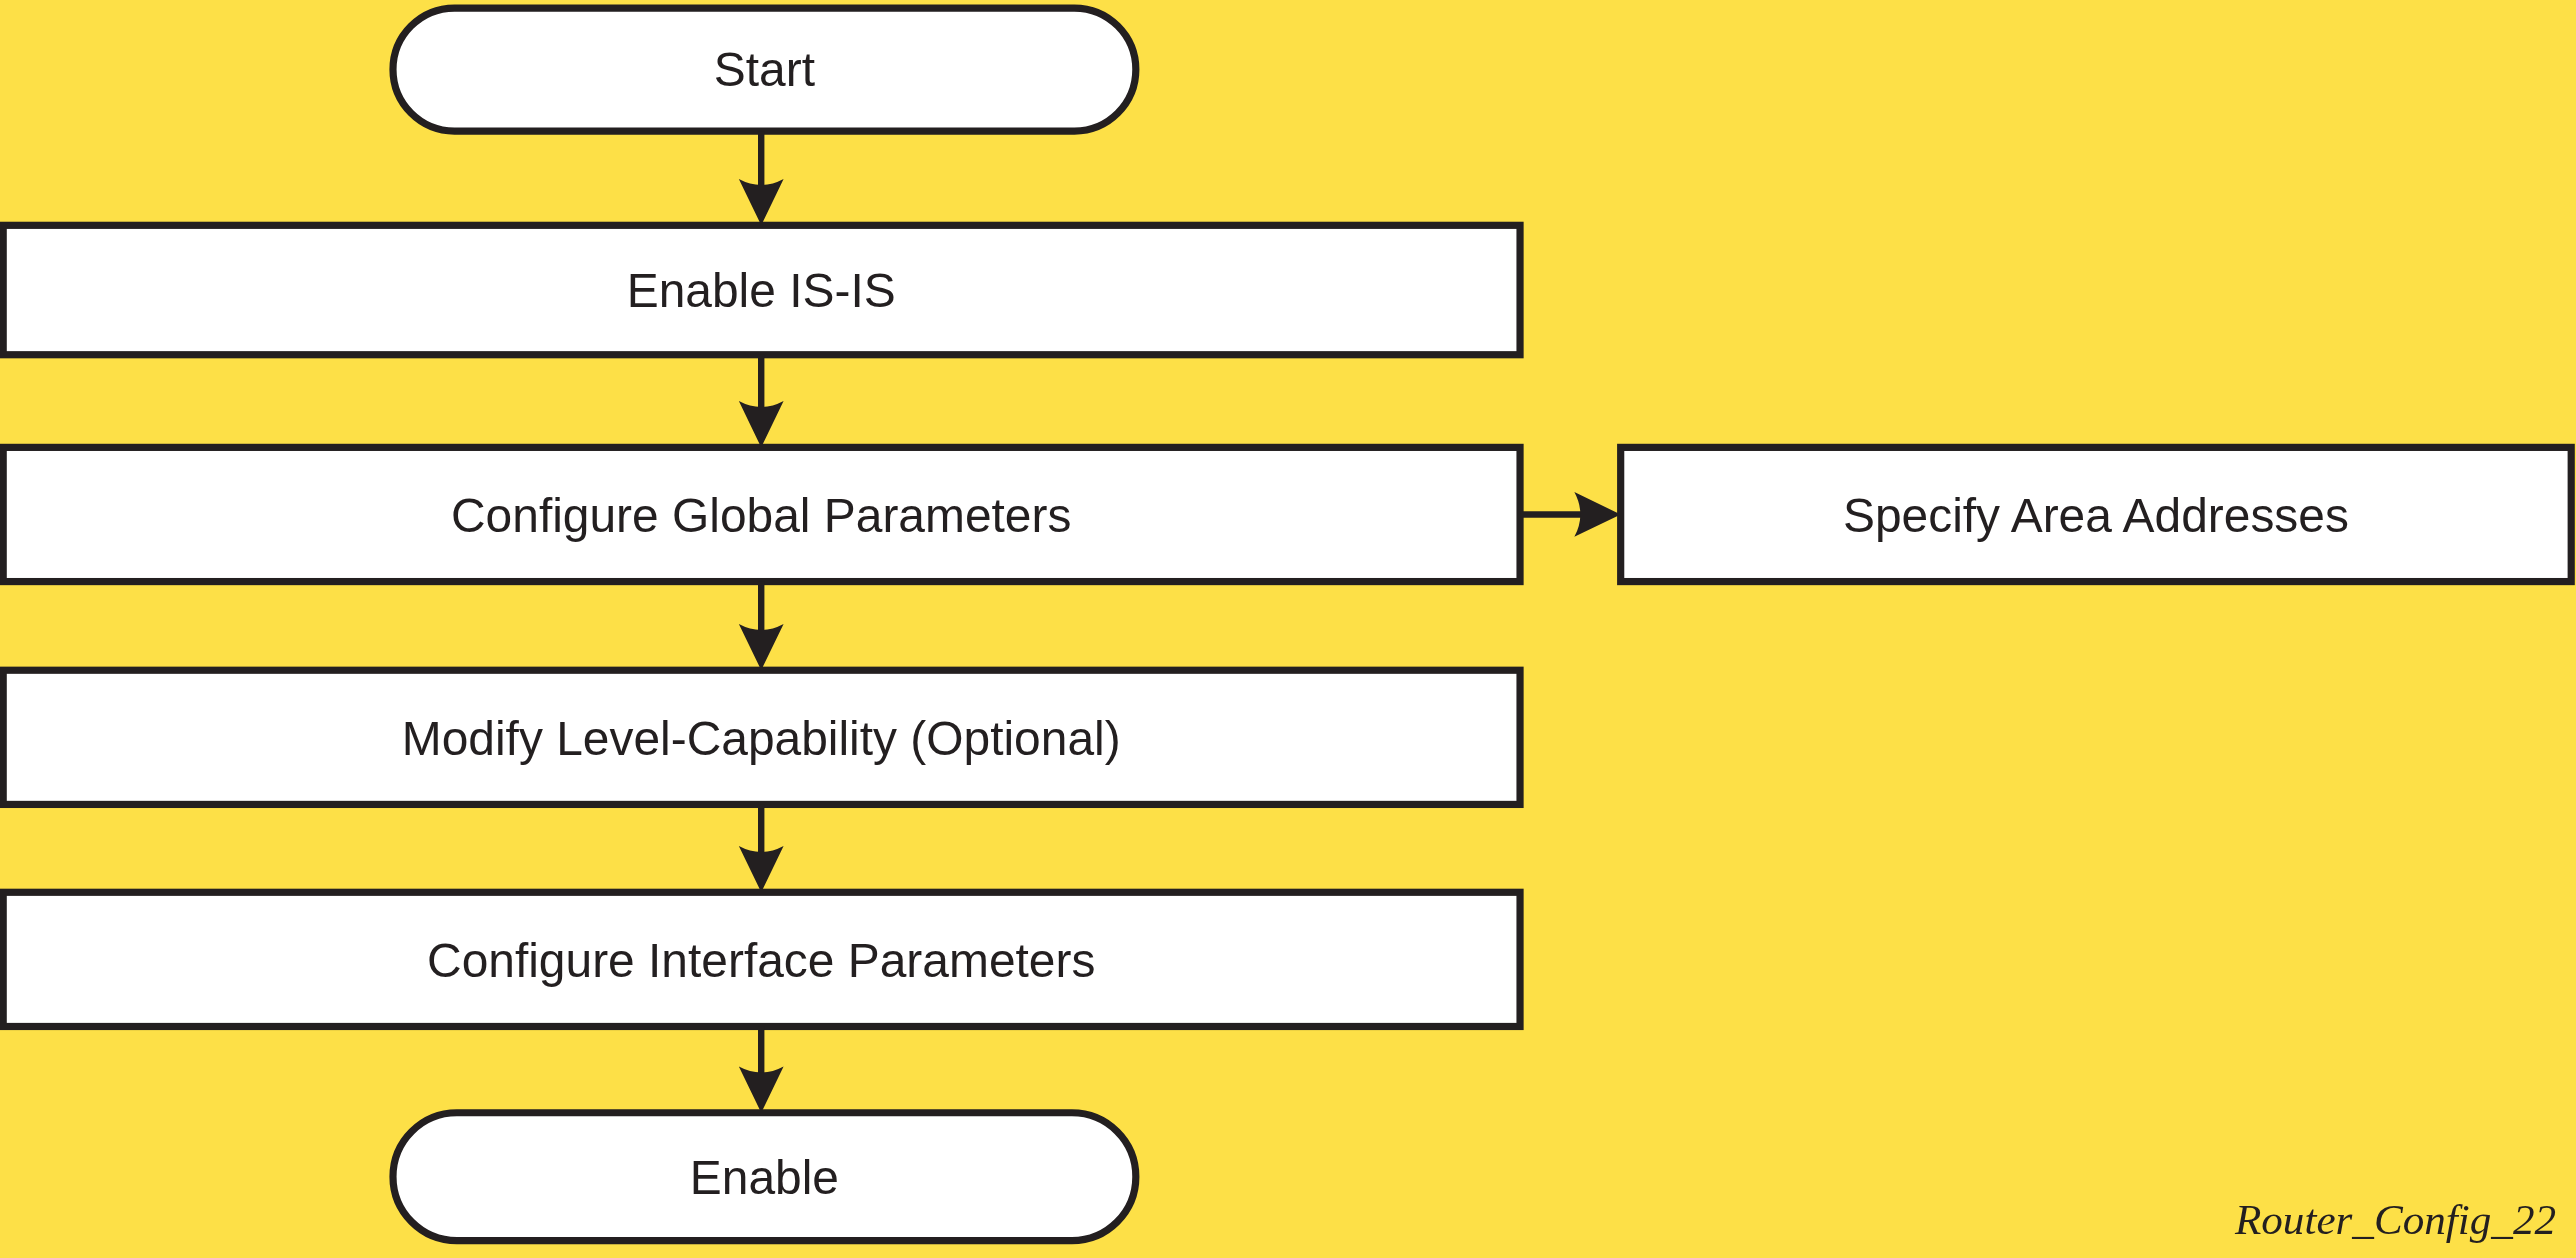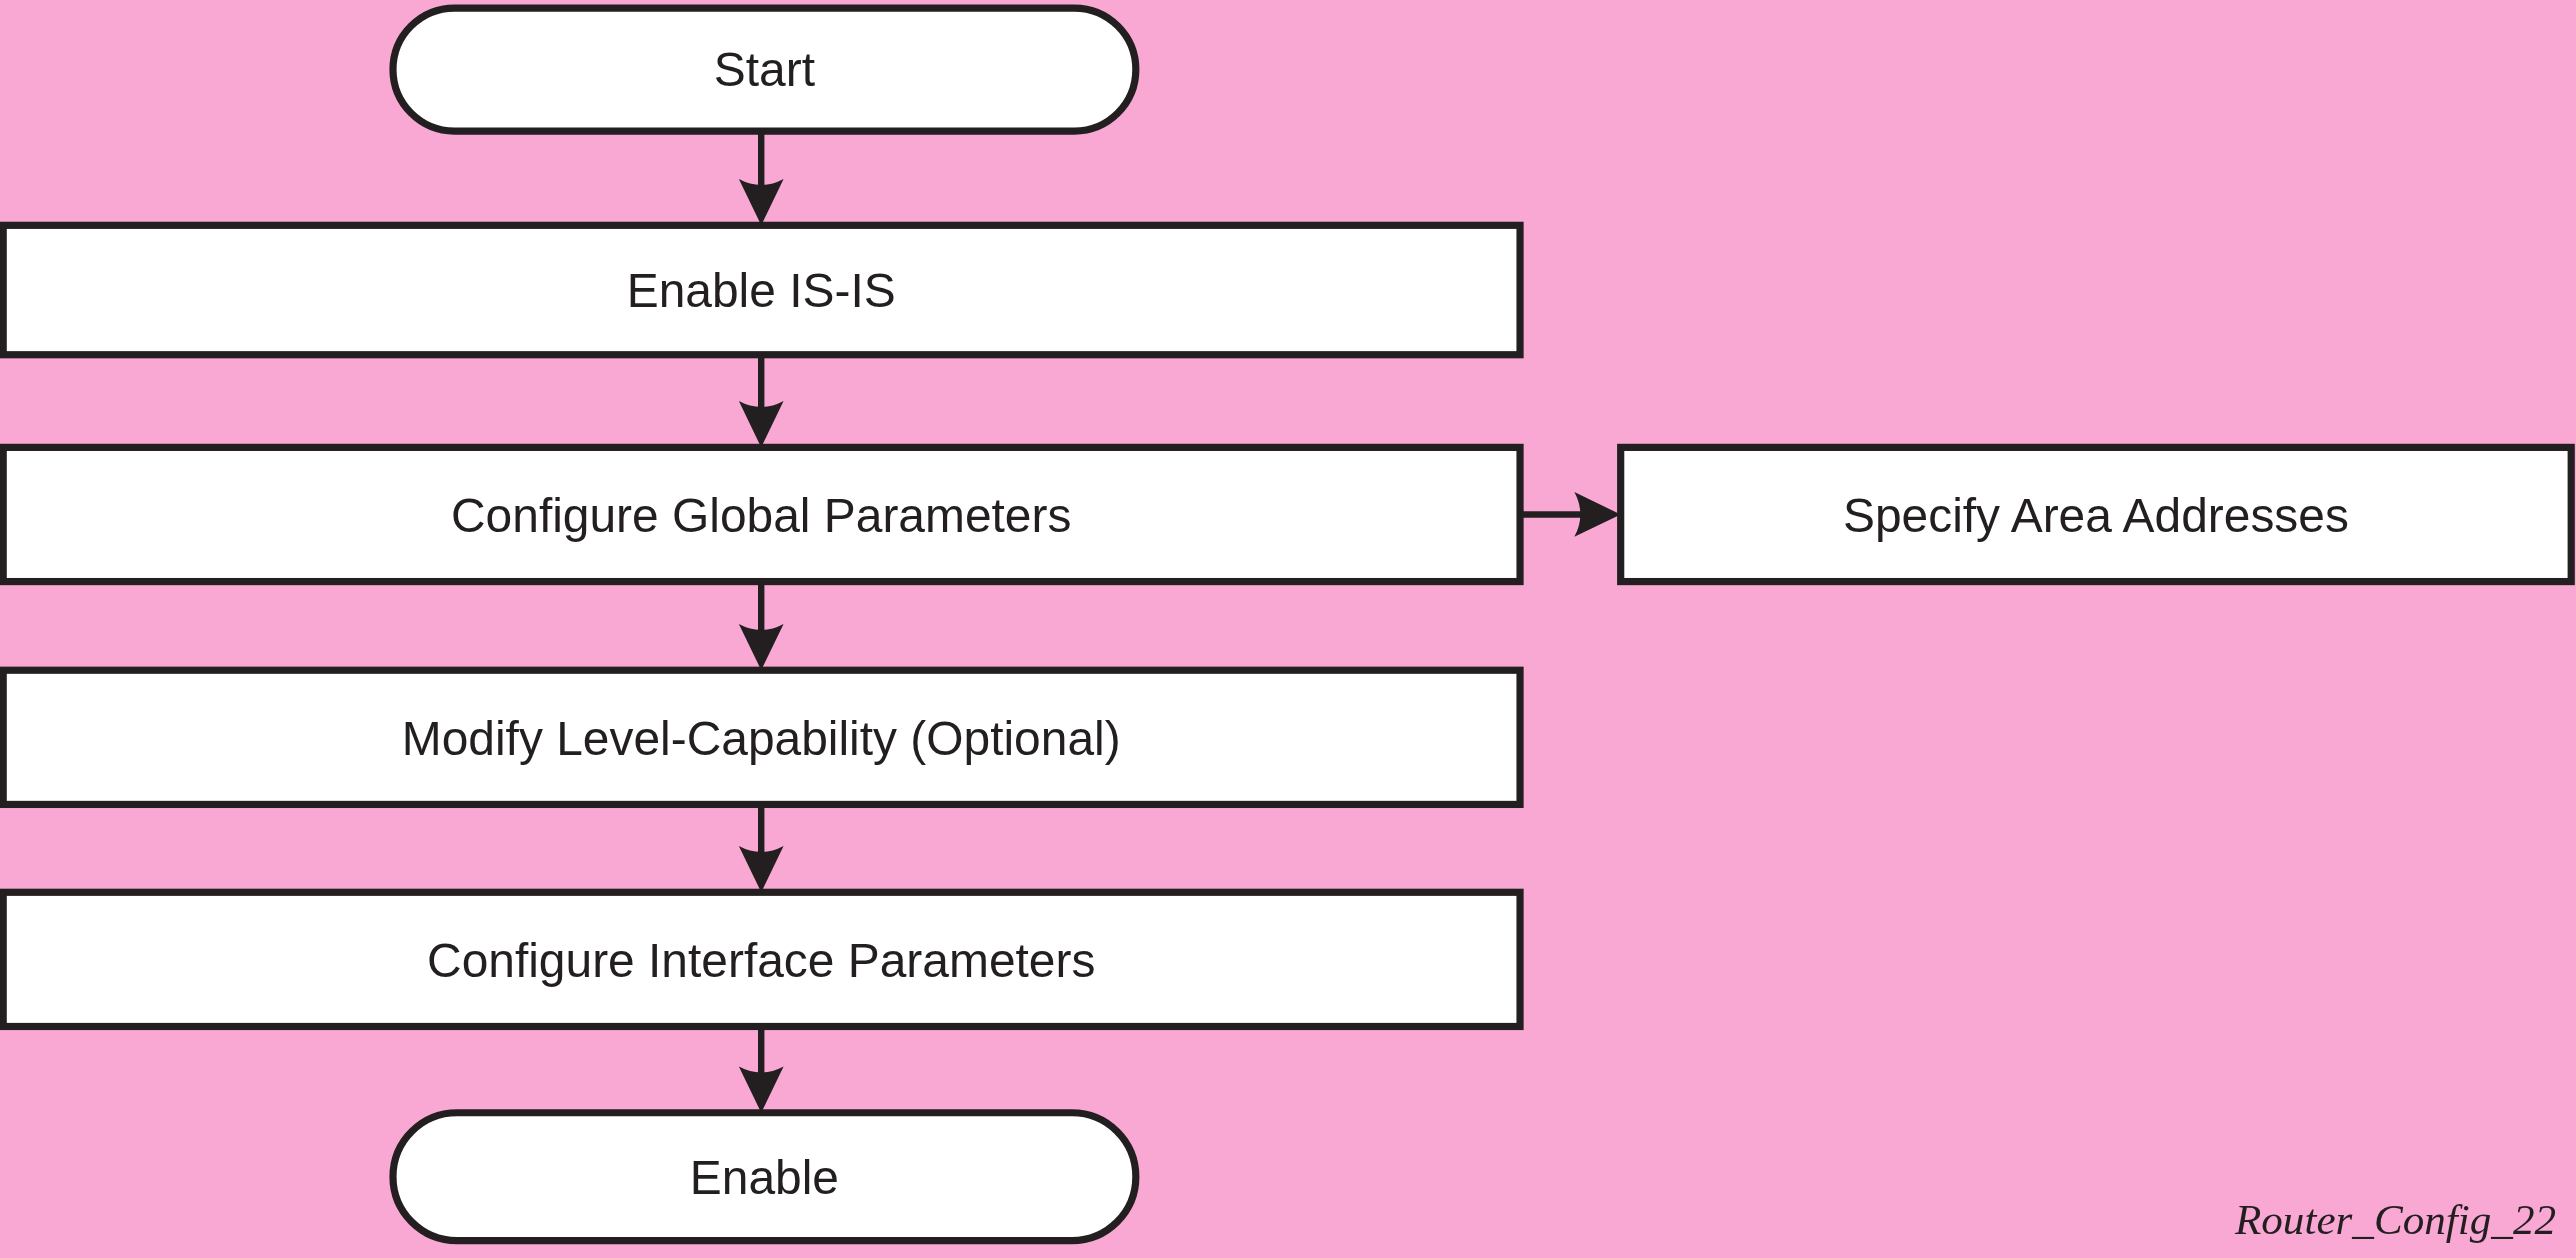--- a/index.html
+++ b/index.html
@@ -9,21 +9,21 @@
   }
   html,body{
     margin:0;
     padding:0;
     background:#ffffff;
     font-family:"Liberation Sans", sans-serif;
   }
   .stage{
     width:2576px;
     height:1259px;
-    background:#f9a8d4;
+    background:#fde047;
     position:relative;
     overflow:hidden;
   }
   svg{ display:block; width:100%; height:100%; }
   .shape{
     fill:var(--fill);
     stroke:var(--stroke);
     stroke-width:9;
   }
   .edge-shaft{

